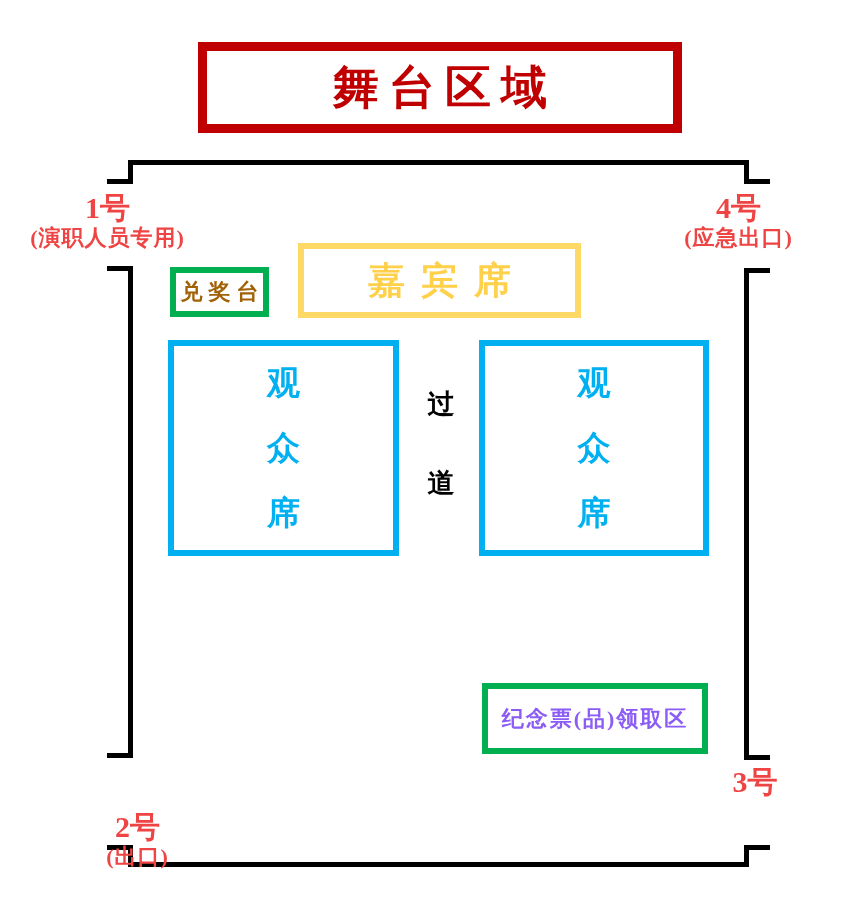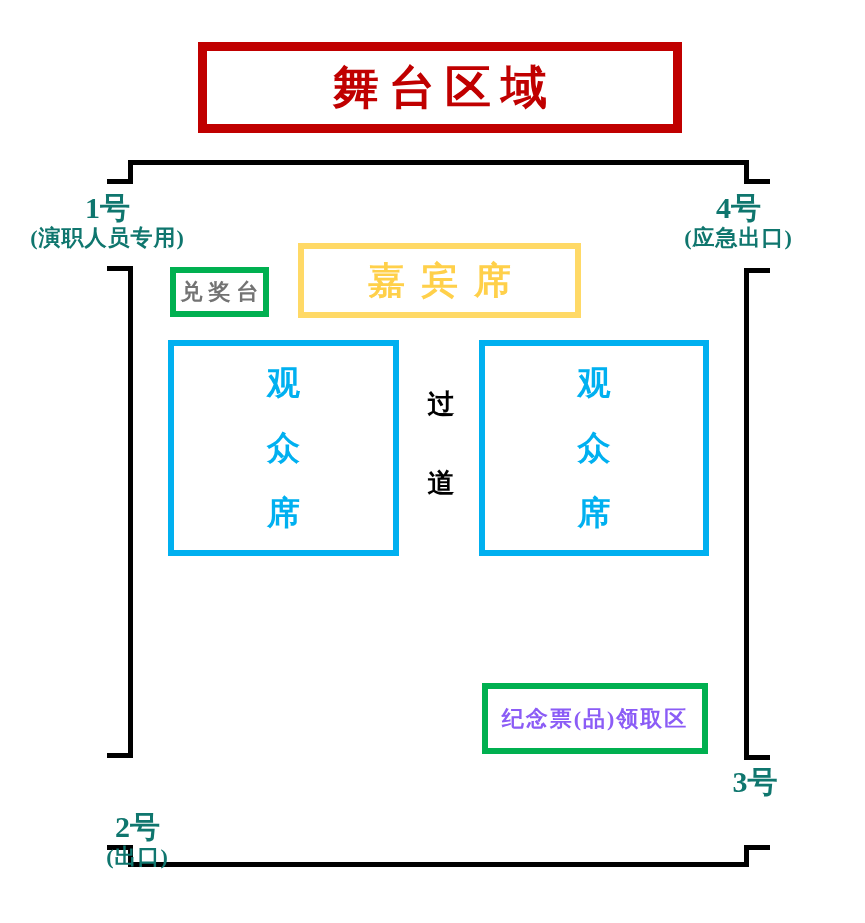--- a/index.html
+++ b/index.html
@@ -43,39 +43,39 @@
   .w-lb-tick  { left: 107px; top: 845px; width: 26px; height: 5px; }
   .w-rt-stub  { left: 744px; top: 160px; width: 5px;  height: 24px; }
   .w-rt-tick  { left: 744px; top: 179px; width: 26px; height: 5px; }
   .w-r-mid    { left: 744px; top: 268px; width: 5px;  height: 492px; }
   .w-r-tick-a { left: 744px; top: 268px; width: 26px; height: 5px; }
   .w-r-tick-b { left: 744px; top: 755px; width: 26px; height: 5px; }
   .w-rb-stub  { left: 744px; top: 845px; width: 5px;  height: 22px; }
   .w-rb-tick  { left: 744px; top: 845px; width: 26px; height: 5px; }
 
   
-  .door-label { position: absolute; text-align: center; color: #0f766e; }
+  .door-label { position: absolute; text-align: center; color: #ef4444; }
   .door-num  { font-size: 30px; font-weight: bold; line-height: 1.05; }
   .door-note { font-size: 22px; font-weight: bold; line-height: 1.25; letter-spacing: 1px; white-space: nowrap; }
   #door1 { left: 5px;   top: 192px; width: 205px; }
   #door4 { left: 631px; top: 192px; width: 215px; }
   #door2 { left: 40px;  top: 766px; width: 195px; margin-top: 45px; }
   #door3 { left: 655px; top: 766px; width: 200px; }
 
   
   .area-box {
     position: absolute;
     box-sizing: border-box;
     display: flex; align-items: center; justify-content: center;
     font-weight: bold;
     white-space: nowrap;
   }
   #prize-desk {
     left: 170px; top: 267px; width: 99px; height: 50px;
-    border: 6px solid #00B050; color: #737373;
+    border: 6px solid #00B050; color: #a16207;
     font-size: 22px; letter-spacing: 6px; text-indent: 6px;
   }
   #vip-seats {
     left: 298px; top: 243px; width: 283px; height: 75px;
     border: 6px solid #FFD966; color: #FFD04A;
     font-size: 37px; letter-spacing: 16px; text-indent: 16px;
   }
   #audience-left  { left: 168px; top: 340px; width: 231px; height: 216px; border: 6px solid #00B0F0; }
   #audience-right { left: 479px; top: 340px; width: 230px; height: 216px; border: 6px solid #00B0F0; }
   .vert-col {

